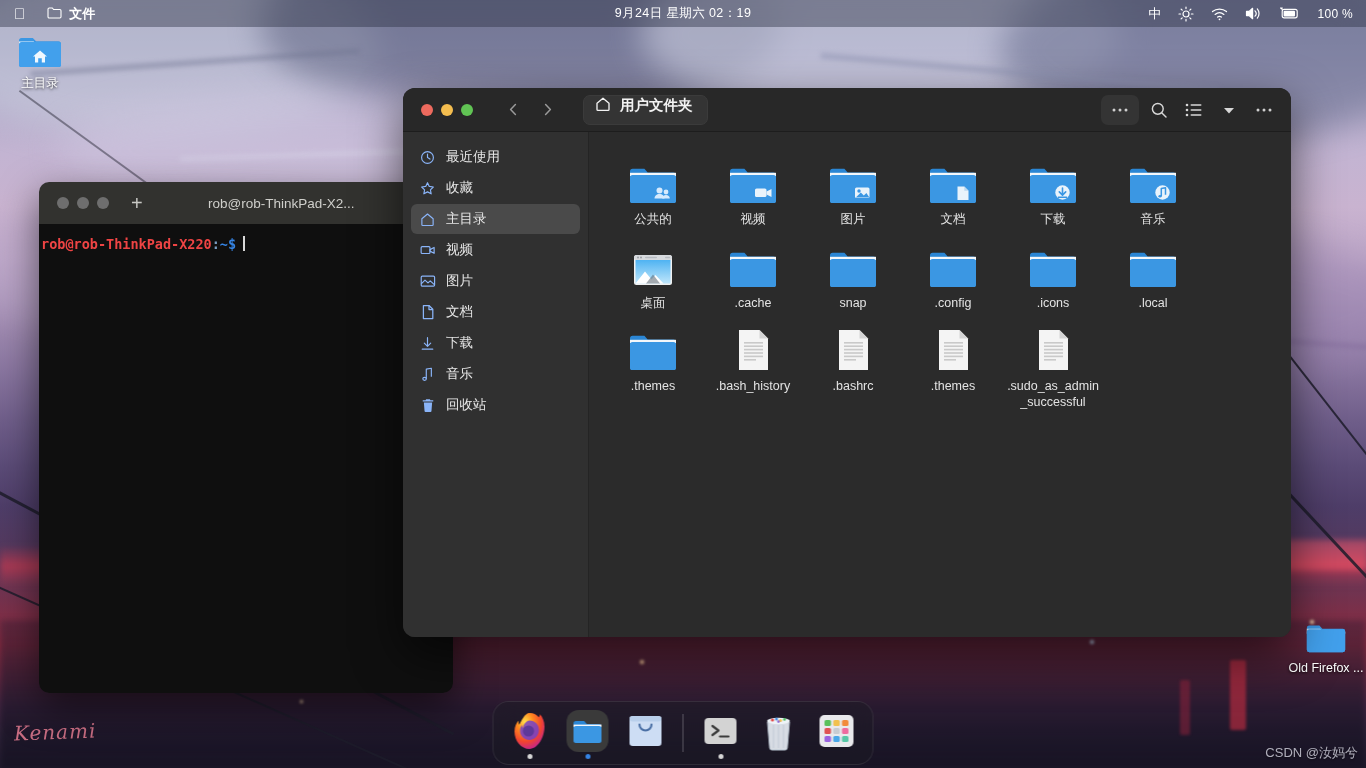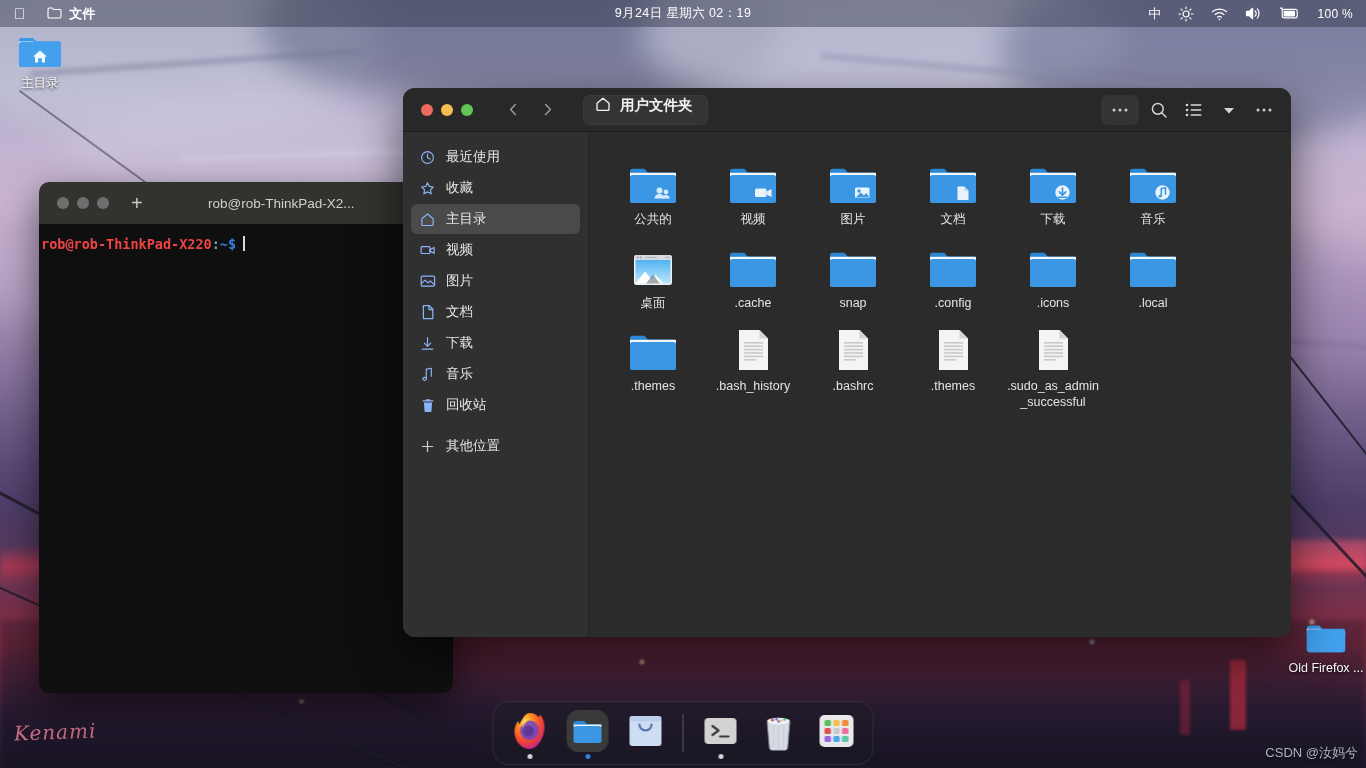--- a/index.html
+++ b/index.html
@@ -491,28 +491,20 @@
       <div class="side-item">
         <span class="ico">
           <svg width="14" height="15" viewBox="0 0 14 16" fill="#8ab4f8">
               <path d="M5 1.2h4l.6 1.2h3V3.8H1.4V2.4h3z"></path>
               <path d="M2.6 4.8h8.8l-.7 9.1a1 1 0 0 1-1 .9H4.3a1 1 0 0 1-1-.9z"></path>
             </svg>
         </span>
         <span>回收站</span>
       </div>
       <div class="side-gap"></div>
-      <div class="side-item">
-        <span class="ico">
-          <svg width="15" height="15" viewBox="0 0 16 16" fill="none" stroke="#cfcfcf" stroke-width="1.3" stroke-linecap="round">
-              <path d="M8 2.6v10.8M2.6 8h10.8"></path>
-            </svg>
-        </span>
-        <span>其他位置</span>
-      </div>
     </div>
 
     <div class="nt-main">
 
       <div class="fitem">
         <span class="fico">
           <svg width="50" height="42" viewBox="0 0 50 42">
             <path d="M2 7.4A2.6 2.6 0 0 1 4.6 4.8h11.8l3.3 3.6h25.7A2.6 2.6 0 0 1 48 11v25.4a2.6 2.6 0 0 1-2.6 2.6H4.6A2.6 2.6 0 0 1 2 36.4V7.4z" fill="#2b86d4"></path>
             <rect x="2" y="8.8" width="46" height="3.4" fill="#f4f7fa"></rect>
             <path d="M2 13.6A2.6 2.6 0 0 1 4.6 11h40.8A2.6 2.6 0 0 1 48 13.6v22.8A2.6 2.6 0 0 1 45.4 39H4.6A2.6 2.6 0 0 1 2 36.4V13.6z" fill="#3b97e3"></path>

